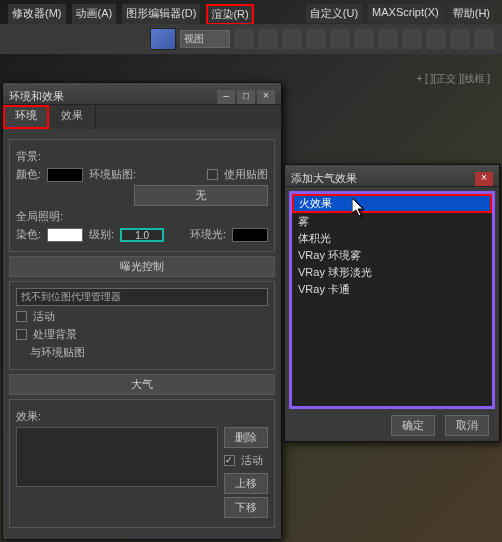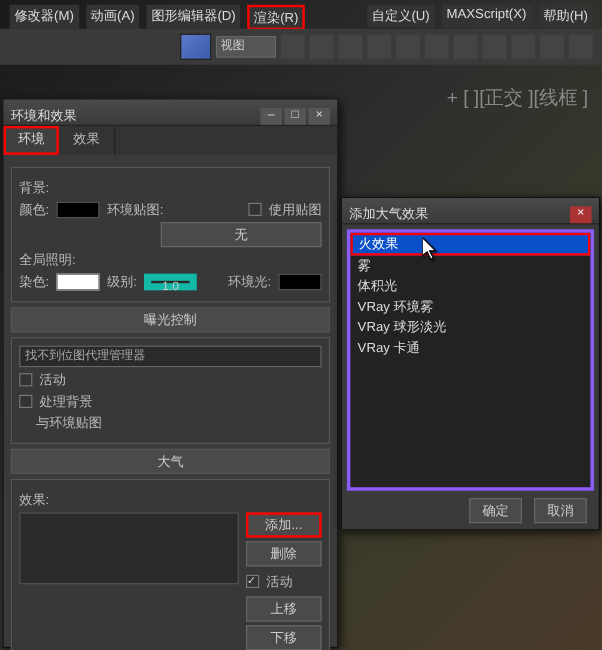--- a/index.html
+++ b/index.html
@@ -22,35 +22,35 @@
 .tabs { display: flex; height: 24px; background: #333; }
 .tab { padding: 3px 12px; font-size: 11px; color: #bbb; border-right: 1px solid #222; cursor: pointer; }
 .tab.active { background: #404040; color: #ddd; }
 .tab.hl { border: 2px solid red; padding: 1px 10px; }
 .panel-body { padding: 6px; }
 .section { border: 1px solid #555; margin: 4px 0; padding: 6px; background: #383838; }
 .section-title { text-align: center; background: #4a4a4a; padding: 2px; margin: 4px 0; font-size: 11px; border: 1px solid #555; }
 .row { display: flex; align-items: center; gap: 6px; margin: 3px 0; font-size: 11px; }
 .lbl { color: #bbb; }
 .swatch { width: 36px; height: 14px; background: #000; border: 1px solid #666; }
-.spinner { width: 44px; height: 14px; background: #2a2a2a; border: 6px solid #14b8a6; font-size: 10px; text-align: center; line-height: 12px; }
+.spinner { width: 44px; height: 14px; background: #2a2a2a; border: 2px solid #14b8a6; font-size: 10px; text-align: center; line-height: 12px; }
 .chk { width: 11px; height: 11px; border: 1px solid #777; background: #333; display: inline-block; }
 .chk.on::after { content: "✓"; font-size: 9px; line-height: 9px; display: block; color: #ddd; }
 .dropdown { width: 100%; height: 18px; background: #2a2a2a; border: 1px solid #666; font-size: 10px; padding-left: 4px; line-height: 16px; color: #aaa; }
 .btn { background: #4a4a4a; border: 1px solid #666; color: #ccc; font-size: 11px; padding: 2px 10px; cursor: pointer; text-align: center; }
 .btn.hl { border: 2px solid red; padding: 1px 14px; }
 .listbox { height: 60px; background: #2a2a2a; border: 1px solid #555; }
 .sidebtns { display: flex; flex-direction: column; gap: 3px; }
 .atm-list { background: #222; border: 3px solid #8b5cf6; height: 218px; overflow: hidden; color: #ddd; font-size: 11px; }
 .atm-item { padding: 1px 6px; }
 .atm-item.sel { background: #0a50c8; color: #fff; border: 2px solid red; padding: 0 5px; }
 .atm-btns { display: flex; justify-content: flex-end; gap: 10px; padding: 6px; }
 .cursor { position: absolute; top: 198px; left: 352px; width: 14px; height: 20px; pointer-events: none; }
 .cursor svg { filter: drop-shadow(1px 1px 1px rgba(0,0,0,0.8)); }
-.right-annot { position: absolute; top: 72px; right: 12px; color: #888; font-size: 16px; }
+.right-annot { position: absolute; top: 72px; right: 12px; color: #888; font-size: 10px; }
 .small-rect { width: 26px; height: 22px; background: linear-gradient(135deg,#5a7aca,#3a5aaa); border: 1px solid #222; }
 </style>
 </head>
 <body>
 
 <div class="main-bg"></div>
 
 <div class="menu-bar">
   <span class="menu-item">修改器(M)</span>
   <span class="menu-item">动画(A)</span>
@@ -142,21 +142,20 @@
     </div>
 
     <div class="section-title">大气</div>
     <div class="section">
       <div class="row">
           <span class="lbl">效果:</span>
         </div>
       <div class="row" style="align-items:flex-start">
         <div class="listbox" style="flex:1"></div>
         <div class="sidebtns">
-          <span class="btn hl">添加...</span>
           <span class="btn">删除</span>
           <div class="row" style="margin:2px 0">
               <span class="chk on"></span>
               <span class="lbl">活动</span>
             </div>
           <span class="btn">上移</span>
           <span class="btn">下移</span>
         </div>
       </div>
 

